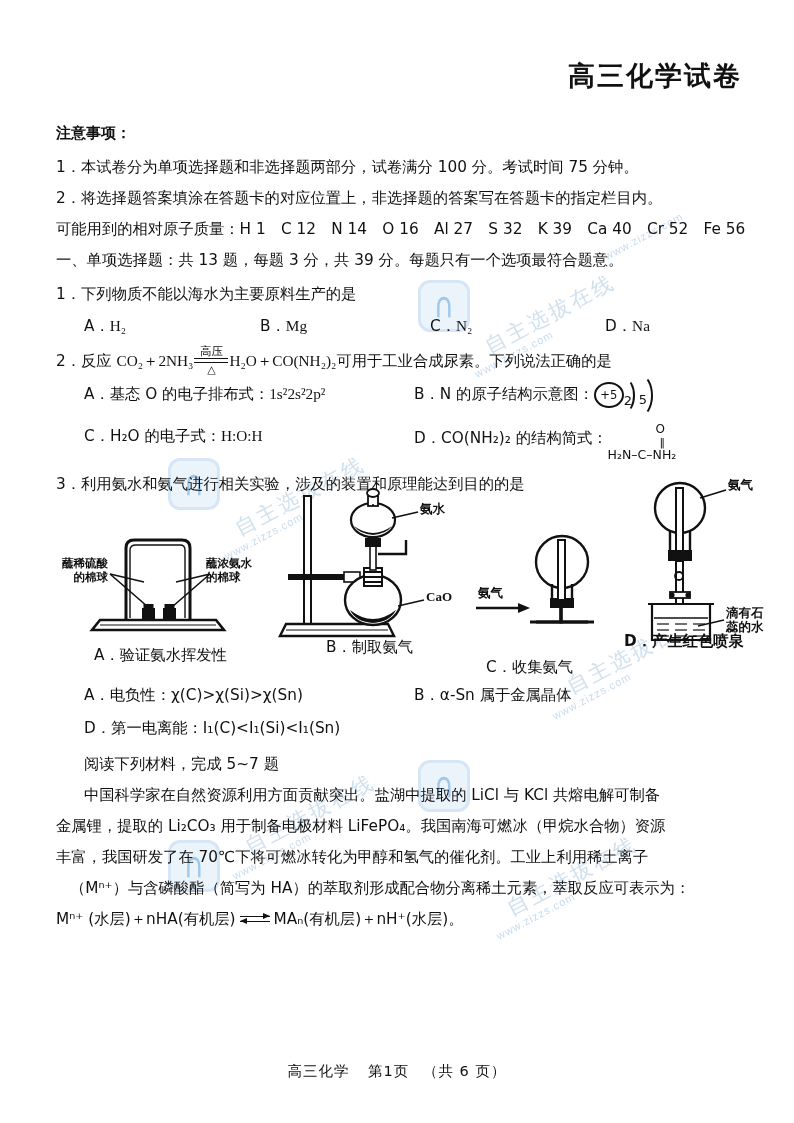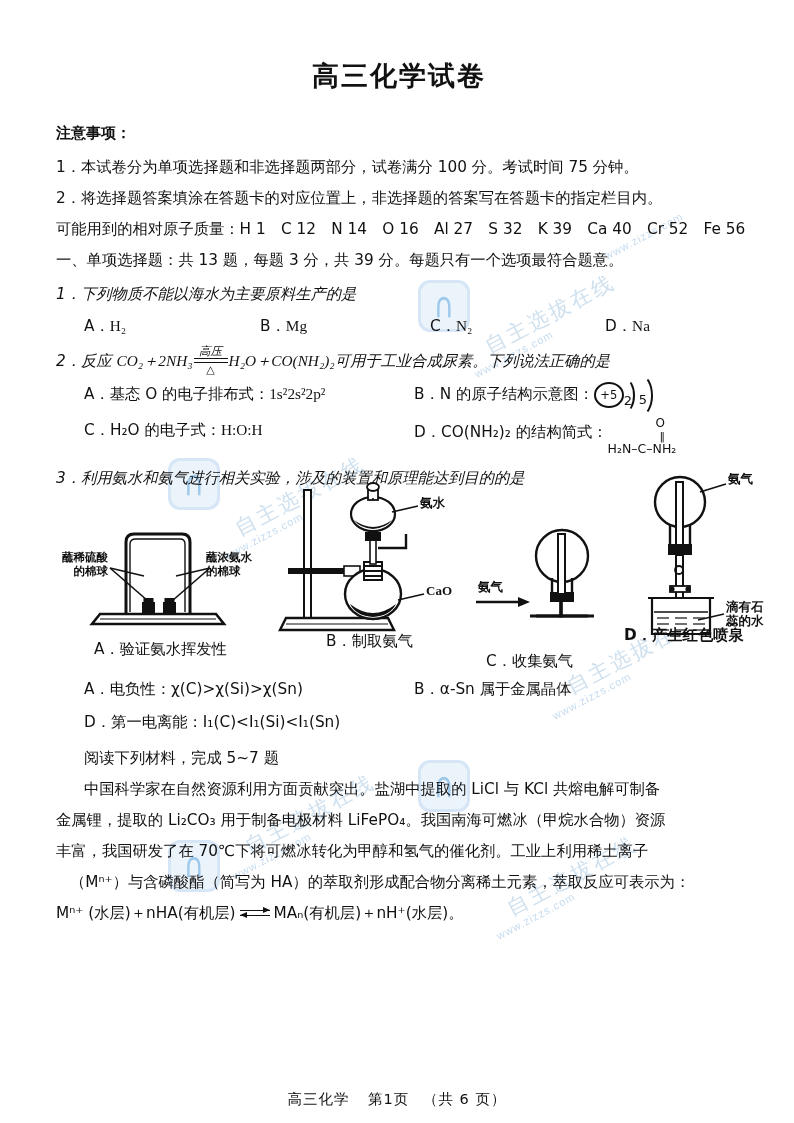--- a/index.html
+++ b/index.html
@@ -66,21 +66,21 @@
     white-space: nowrap;
     font-family: "DejaVu Sans", sans-serif;
   }
   
   .content {
     position: relative;
     z-index: 10;
     padding: 46px 52px 0 56px;
   }
   .title {
-    text-align: center;
+    text-align: right;
     font-size: 27px;
     font-weight: bold;
     letter-spacing: 2px;
     font-family: "DejaVu Sans", "Liberation Sans", sans-serif;
     margin: 12px 0 30px 0;
   }
   .notice-head {
     font-size: 15px;
     font-weight: bold;
     font-family: "DejaVu Sans", sans-serif;
@@ -90,21 +90,20 @@
     font-size: 15.3px;
     line-height: 31px;
     font-family: "DejaVu Sans", sans-serif;
     white-space: nowrap;
   }
   .q {
     font-size: 15.3px;
     line-height: 31px;
     font-family: "DejaVu Sans", sans-serif;
     margin-top: 3px;
-    font-style: italic;
   }
   .opts {
     display: flex;
     font-size: 15.3px;
     line-height: 31px;
     font-family: "DejaVu Sans", sans-serif;
     padding-left: 28px;
   }
   .opt-4 { }
   .opt-4 > div:nth-child(1) { width: 176px; }
@@ -226,21 +225,21 @@
     position: absolute;
     font-size: 11.5px;
     line-height: 14px;
     font-family: "DejaVu Sans", sans-serif;
     font-weight: bold;
     white-space: nowrap;
   }
   .footer {
     position: absolute;
     left: 0; right: 0;
-    bottom: 14px;
+    bottom: 42px;
     text-align: center;
     font-size: 14.5px;
     font-family: "DejaVu Sans", sans-serif;
     z-index: 10;
   }
   .footer span { letter-spacing: 1px; }
 </style>
 </head>
 <body>
 
@@ -313,21 +312,21 @@
         <span class="atomdia">
           <span class="nuc">+5</span>
           <span class="arc a1"></span>
           <span class="arc a2"></span>
           <span class="e1">2</span>
           <span class="e2">5</span>
         </span>
       </div>
     </div>
 
-    <div class="opts2" style="margin-top:2px;">
+    <div class="opts2" style="margin-top:8px;">
       <div>
         <span>C．</span><span>H₂O 的电子式：</span><span class="sf">H:O:H</span>
       </div>
       <div style="display:flex;align-items:center;">
         <span>D．</span>
           <span>CO(NH₂)₂ 的结构简式：</span>
         <span class="urea">
           <span class="o">O</span>
           <span class="db">‖</span>
           <span class="chain">H₂N–C–NH₂</span>

